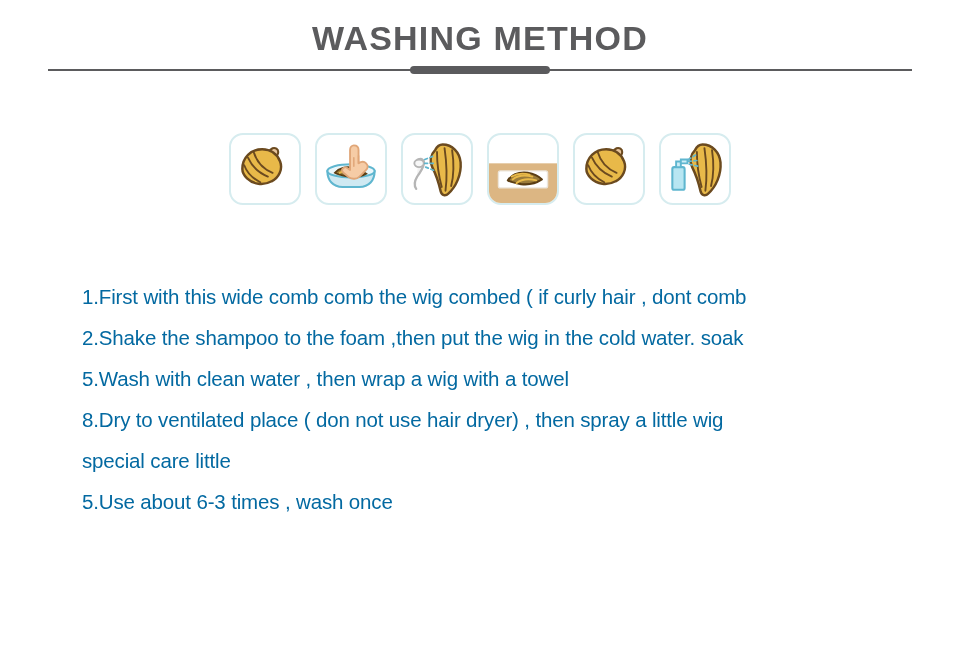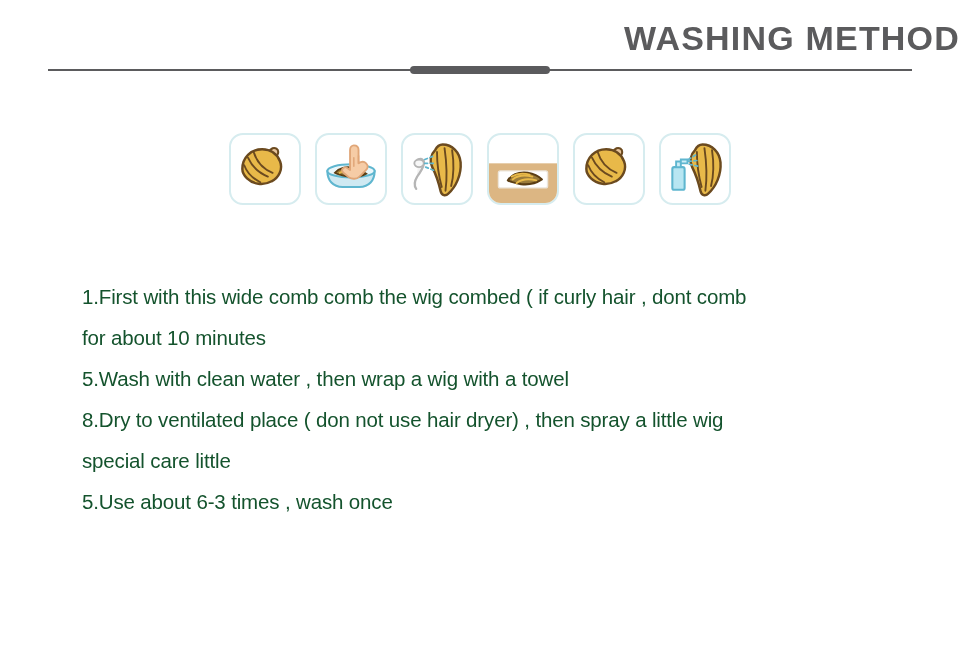--- a/index.html
+++ b/index.html
@@ -21,21 +21,21 @@
     left: 0;
     top: 0;
     width: 960px;
     height: 96px;
   }
   .page-title {
     position: absolute;
     left: 0;
     top: 16px;
     width: 960px;
-    text-align: right;
+    text-align: center;
     font-size: 34px;
     font-weight: bold;
     letter-spacing: 1.2px;
     color: #5b5b5d;
     font-family: "Liberation Sans", sans-serif;
     line-height: 44px;
   }
   .divider-wrap {
     position: absolute;
     left: 48px;
@@ -93,21 +93,21 @@
   
   .instructions {
     position: absolute;
     left: 82px;
     top: 276px;
     width: 800px;
   }
   .instruction-line {
     font-size: 20.5px;
     line-height: 41px;
-    color: #14532d;
+    color: #0369a1;
     font-family: "Liberation Sans", sans-serif;
     font-weight: normal;
     white-space: nowrap;
     letter-spacing: -0.15px;
   }
 </style>
 </head>
 <body>
 
 <div class="header">
@@ -186,18 +186,18 @@
       <path d="M16 28h5v6h-5z" fill="#cdeef7" stroke="#5fb6cf" stroke-width="2"></path>
       <path d="M21 26h7v4h-7z" fill="#cdeef7" stroke="#5fb6cf" stroke-width="2"></path>
       <path d="M29 26l8-5M29 28l9-1M30 31l9 2" fill="none" stroke="#5fb6cf" stroke-width="1.8" stroke-linecap="round" stroke-dasharray="3 3"></path>
     </svg>
   </div>
 
 </div>
 
 <div class="instructions">
   <div class="instruction-line">1.First with this wide comb comb the wig combed ( if curly hair , dont comb</div>
-  <div class="instruction-line">for about 10 minutes</div>
+  <div class="instruction-line">2.Shake the shampoo to the foam ,then put the wig in the cold water. soak</div>
   <div class="instruction-line">5.Wash with clean water , then wrap a wig with a towel</div>
   <div class="instruction-line">8.Dry to ventilated place ( don not use hair dryer) , then spray a little wig</div>
   <div class="instruction-line">special care little</div>
   <div class="instruction-line">5.Use about 6-3 times , wash once</div>
 </div>
 
 </body></html>

